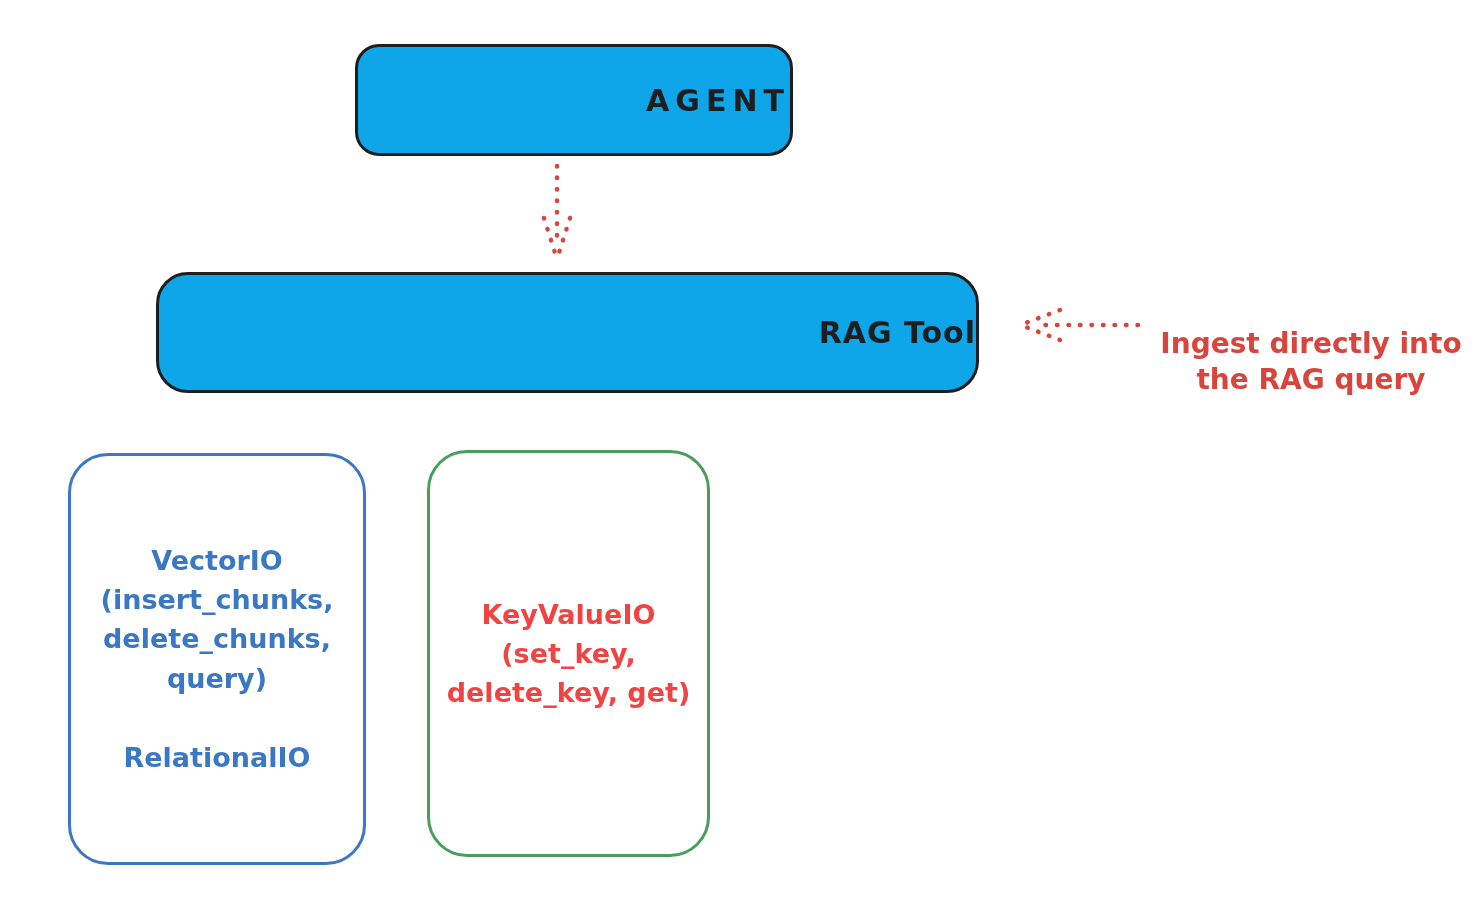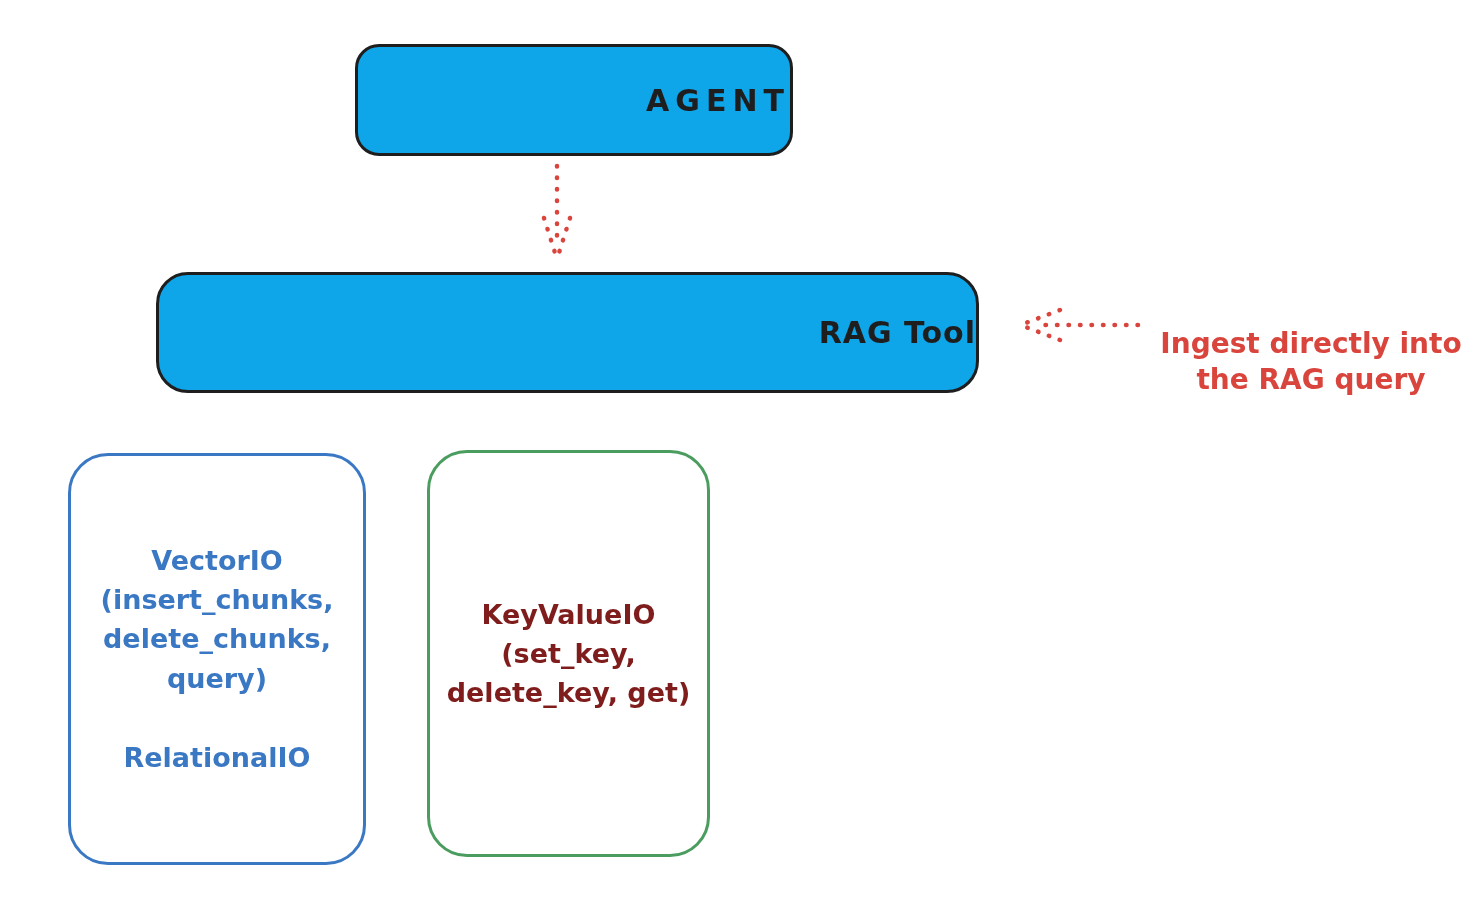--- a/index.html
+++ b/index.html
@@ -43,21 +43,21 @@
     align-items: center;
     justify-content: center;
     text-align: center;
     font-size: 27px;
     font-weight: 600;
     line-height: 1.45;
   }
   .store .body { white-space: pre-line; }
   .store .index { margin-top: 40px; }
   .store-blue   { left: 68px;  top: 453px; width: 298px; height: 412px; color: #3b78c4; border-color: #3b78c4; }
-  .store-green  { left: 427px; top: 450px; width: 283px; height: 407px; color: #7f1d1d; border-color: #4a9d5e; }
+  .store-green  { left: 427px; top: 450px; width: 283px; height: 407px; color: #ef4444; border-color: #4a9d5e; }
   .store-purple { left: 783px; top: 446px; width: 285px; height: 412px; color: #9d3fc9; border-color: #9d3fc9; }
   .annotation {
     position: absolute;
     left: 1138px; top: 280px; width: 346px;
     text-align: center;
     color: #d9453d;
     font-size: 28px;
     font-weight: 700;
     line-height: 1.3;
     margin-top: 46px;

